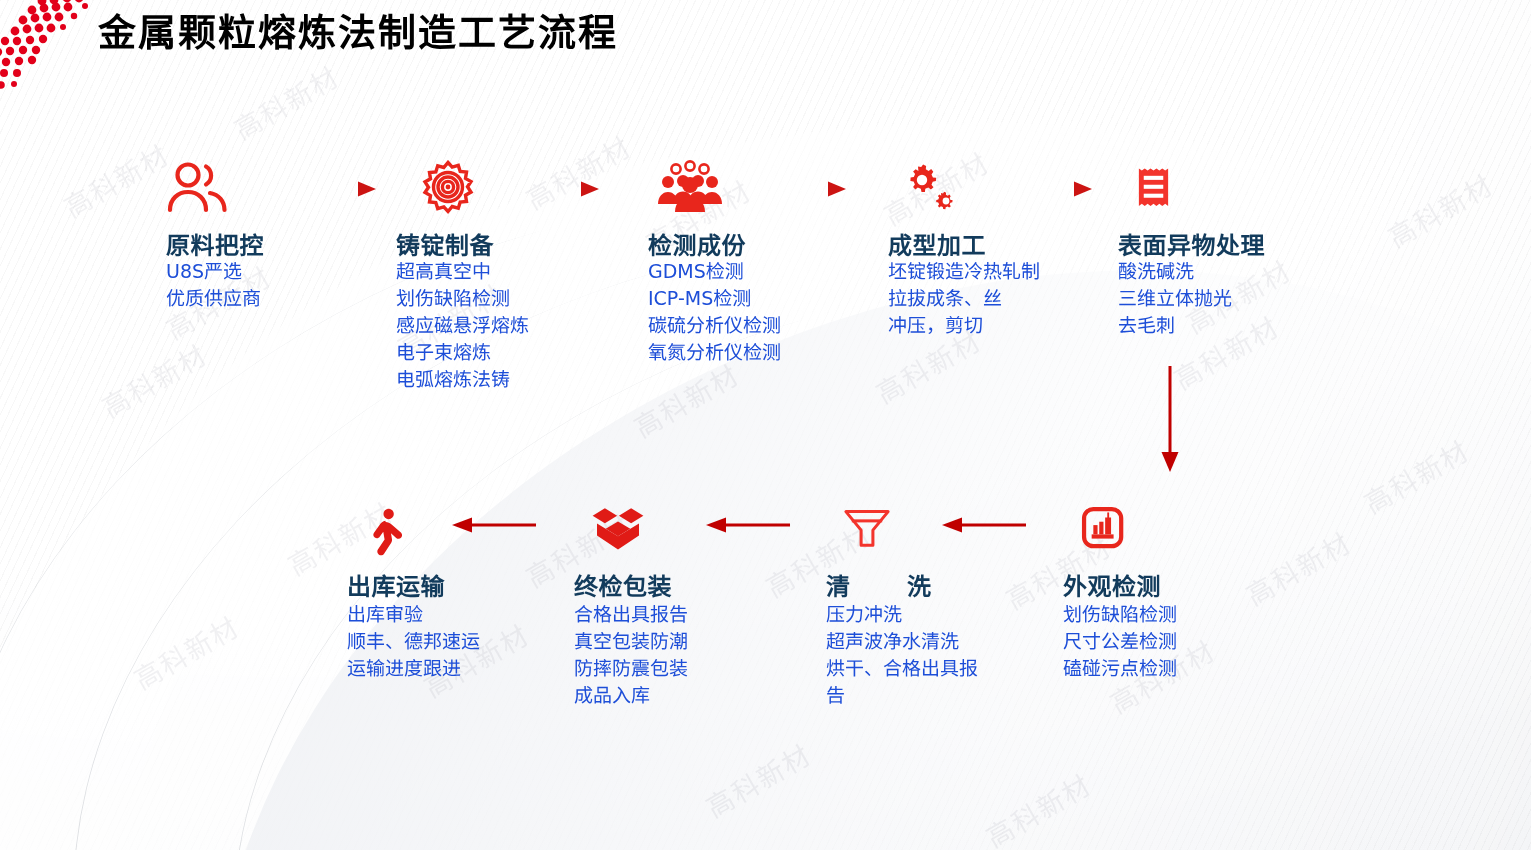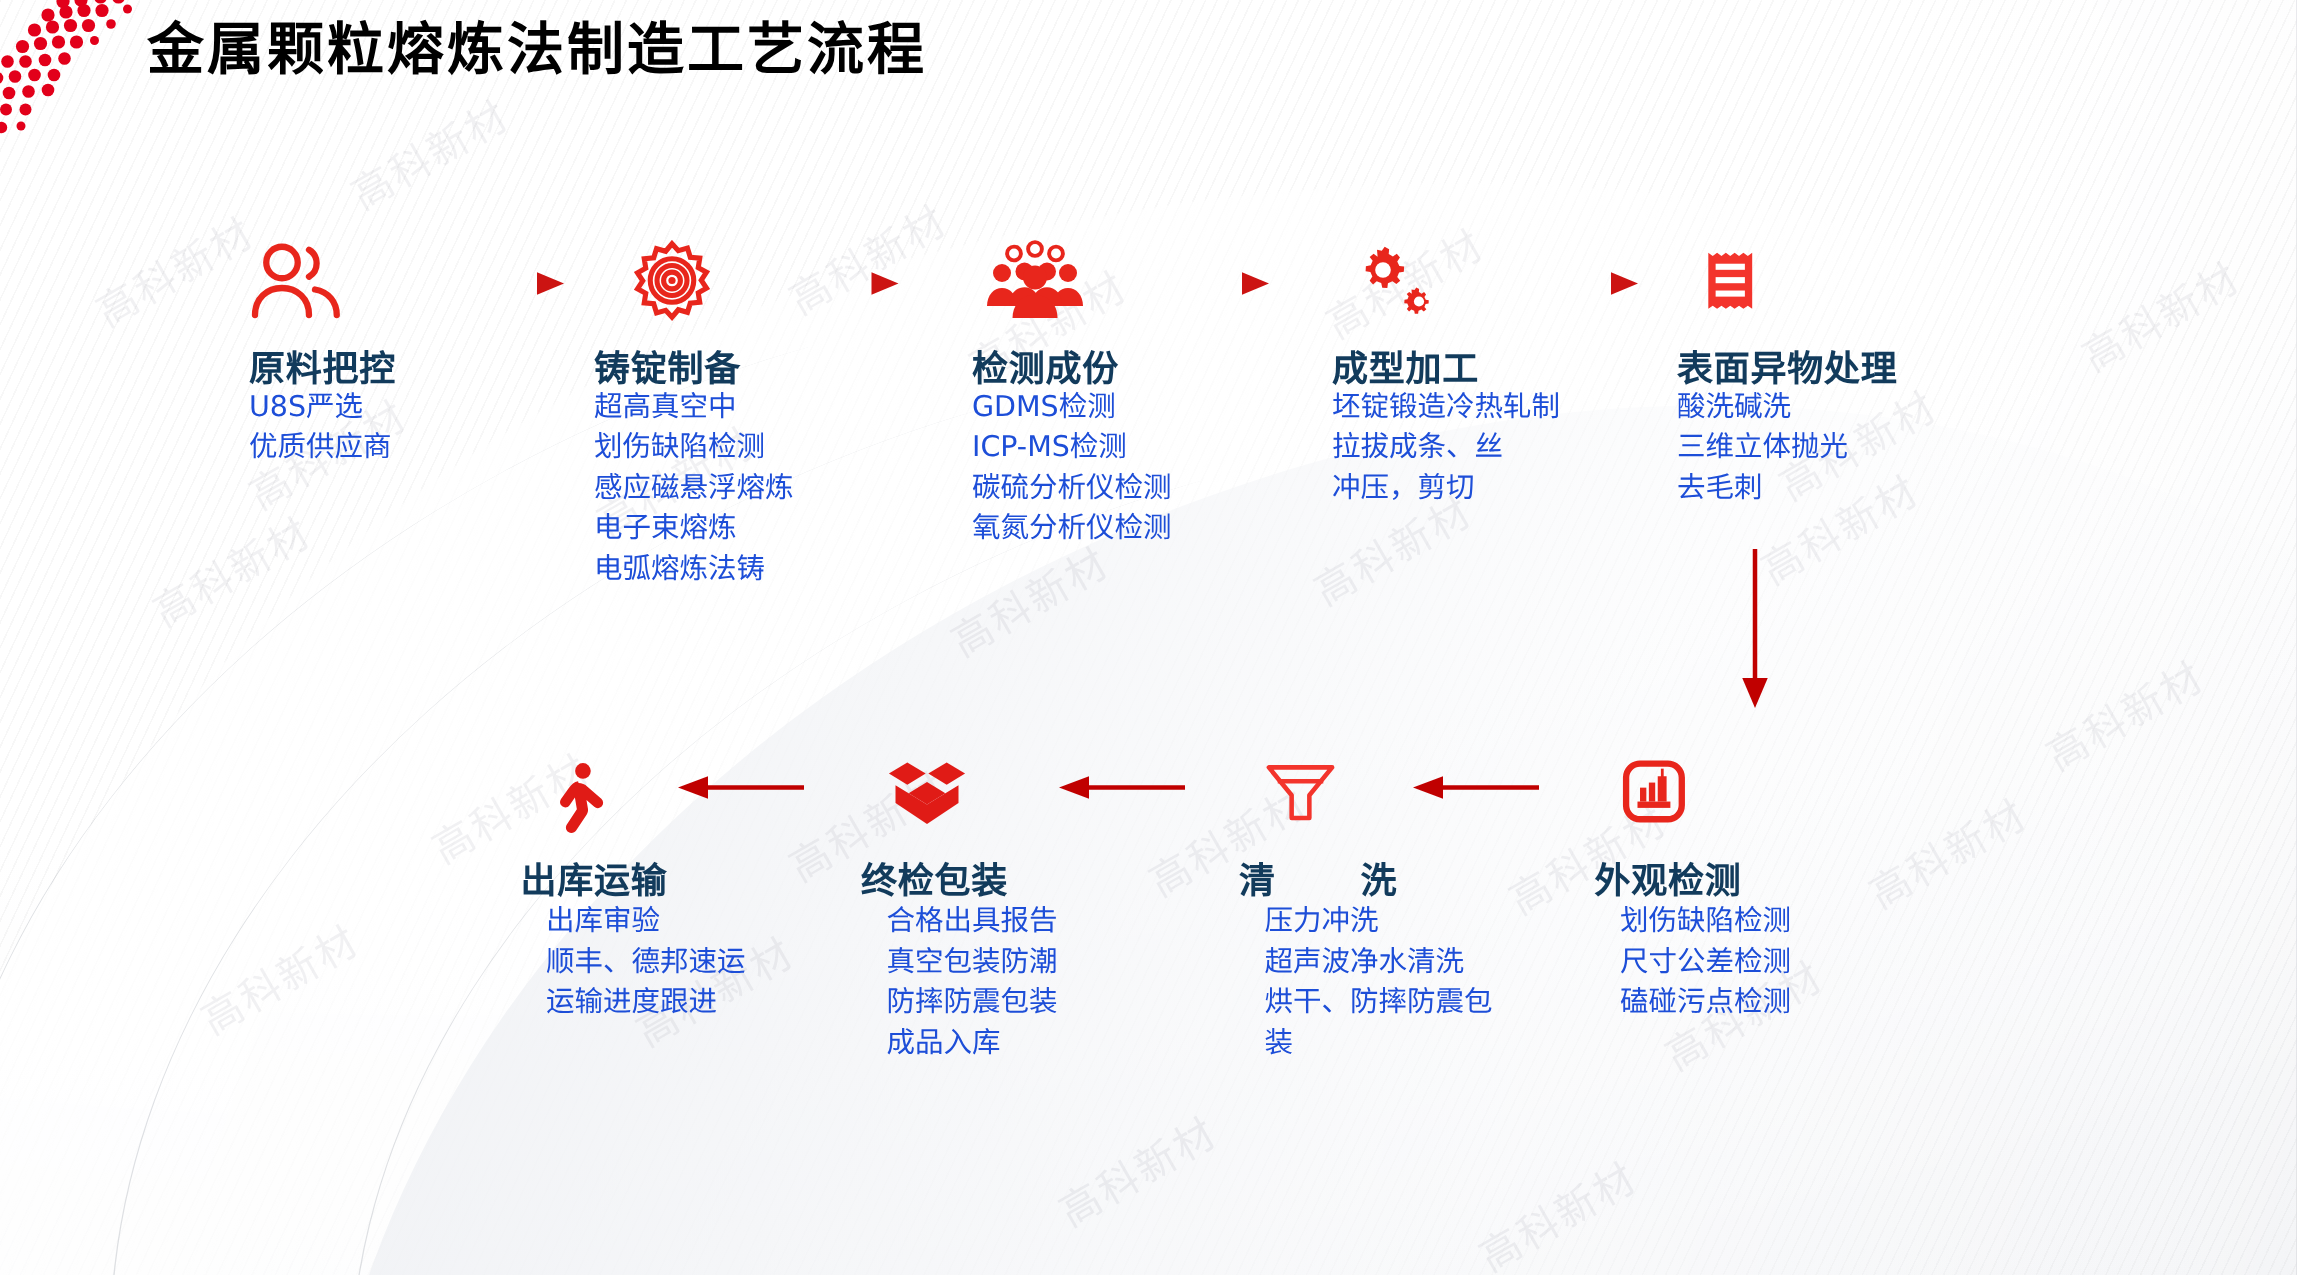--- a/index.html
+++ b/index.html
@@ -95,21 +95,21 @@
     width:210px;
   }
   .step-lines div{white-space:normal;}
 
   .arrow{position:absolute;}
 
   
   .r1 .step-title{left:0;top:66px;}
   .r1 .step-lines{left:0;top:98px;}
   .r2 .step-title{left:0;top:62px;}
-  .r2 .step-lines{left:17px;top:96px;}
+  .r2 .step-lines{left:0;top:96px;}
 </style>
 </head>
 <body>
 
 <div id="bg-layer">
   <div class="bg-wash"></div>
   <div class="bg-stripes"></div>
   <div class="bg-swoosh"></div>
   <div class="bg-swoosh2"></div>
   <div class="bg-line" style="left:-60px;top:210px;width:1500px;height:1100px;"></div>
@@ -370,21 +370,21 @@
     <svg class="step-icon" viewBox="0 0 64 58" style="left:14px;width:54px;height:52px;">
       <g fill="none" stroke="#f3342c" stroke-width="3.6" stroke-linejoin="round">
         <path d="M7 6 h50 l-18 22 v18 h-14 v-18 z"></path>
         <line x1="14" y1="17" x2="50" y2="17"></line>
       </g>
     </svg>
     <div class="step-title" style="letter-spacing:3px;">清　　洗</div>
     <div class="step-lines" style="width:160px;">
       <div>压力冲洗</div>
       <div>超声波净水清洗</div>
-      <div>烘干、防摔防震包装</div>
+      <div>烘干、合格出具报告</div>
     </div>
   </div>
 
   <svg class="arrow" style="left:702px;top:514px;" width="92" height="22" viewBox="0 0 92 22">
     <line x1="88" y1="11" x2="20" y2="11" stroke="#c00000" stroke-width="3"></line>
     <polygon points="24,3.5 24,18.5 4,11" fill="#c00000"></polygon>
   </svg>
 
   <div class="step r2" style="left:574px;top:505px;">
     <svg class="step-icon" viewBox="0 0 64 58" style="left:16px;width:56px;height:52px;">

